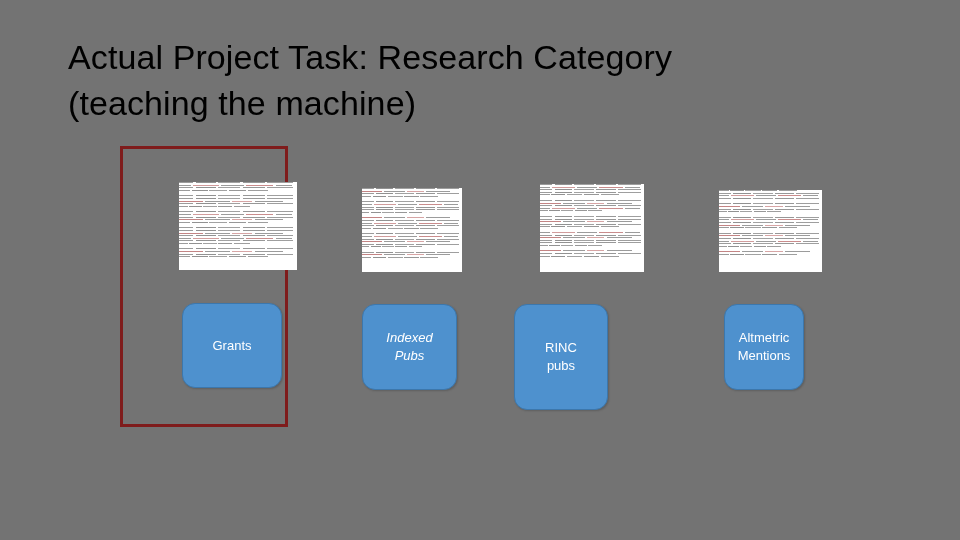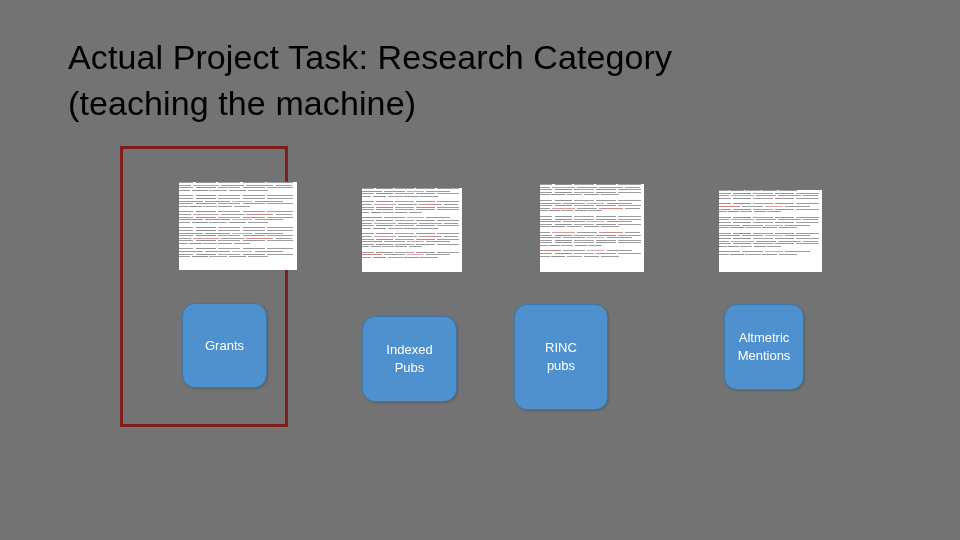--- a/index.html
+++ b/index.html
@@ -144,21 +144,21 @@
       <div class="line"></div>
       <div class="line hl-a"></div>
       <div class="line"></div>
       <div class="line short"></div>
       <div class="gap"></div>
       <div class="line"></div>
       <div class="line hl-b"></div>
       <div class="line"></div>
       <div class="line short2"></div>
     </div>
-    <div class="blue-box" style="left:150px; top:303px; width:85px; height:85px;">Grants</div>
+    <div class="blue-box" style="left:150px; top:303px; width:100px; height:85px;">Grants</div>
   </div>
 
   <div class="column">
     <div class="doc-thumb" style="left:330px; top:188px; width:100px; height:84px;">
       <div class="line"></div>
       <div class="line hl-b"></div>
       <div class="line"></div>
       <div class="line short2"></div>
       <div class="gap"></div>
       <div class="line"></div>
@@ -177,21 +177,21 @@
       <div class="line hl-a"></div>
       <div class="line"></div>
       <div class="line hl-b"></div>
       <div class="line"></div>
       <div class="line short"></div>
       <div class="gap"></div>
       <div class="line"></div>
       <div class="line hl-b"></div>
       <div class="line short2"></div>
     </div>
-    <div class="blue-box" style="left:330px; top:316px; width:95px; height:86px;">Indexed
+    <div class="blue-box" style="left:330px; top:304px; width:95px; height:86px;font-style:italic;">Indexed
 Pubs</div>
   </div>
 
   <div class="column">
     <div class="doc-thumb" style="left:508px; top:184px; width:104px; height:88px;">
       <div class="line"></div>
       <div class="line hl-a"></div>
       <div class="line"></div>
       <div class="line"></div>
       <div class="line short2"></div>

